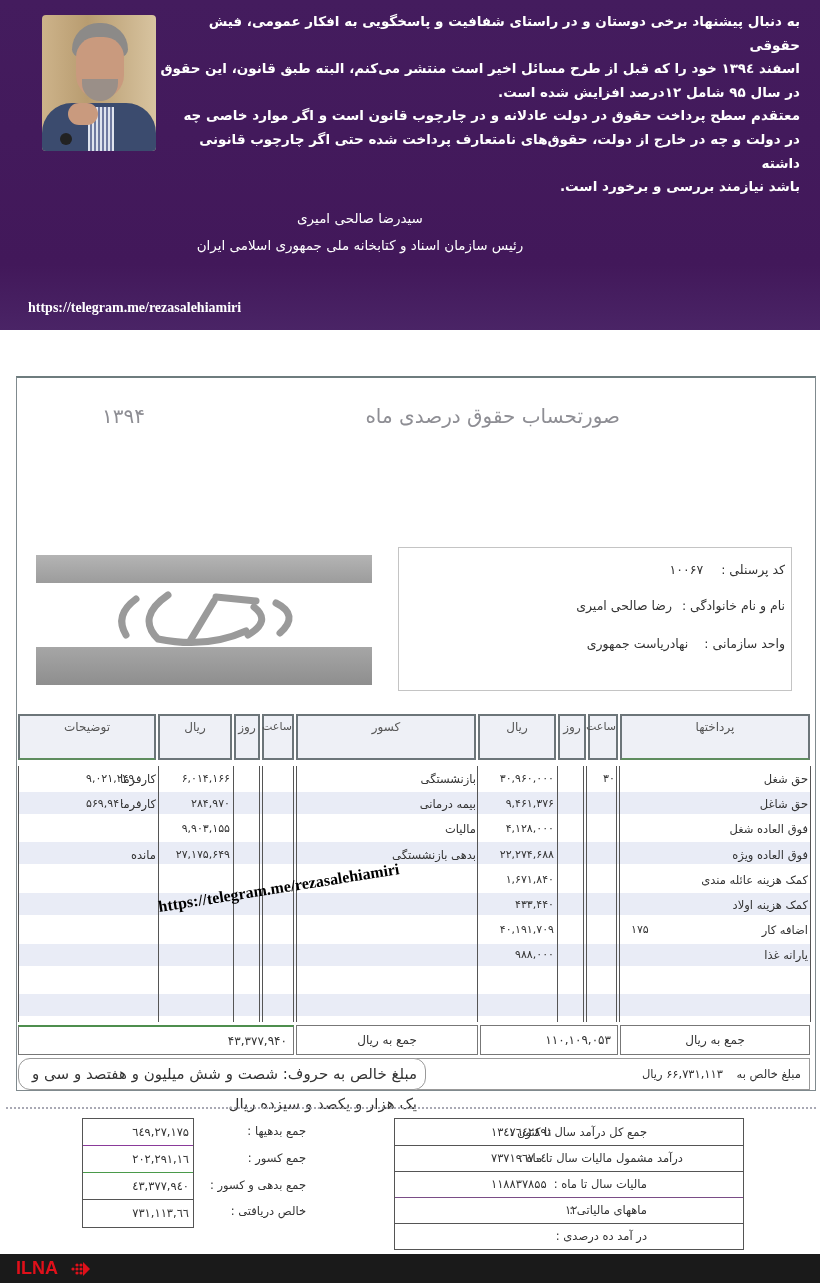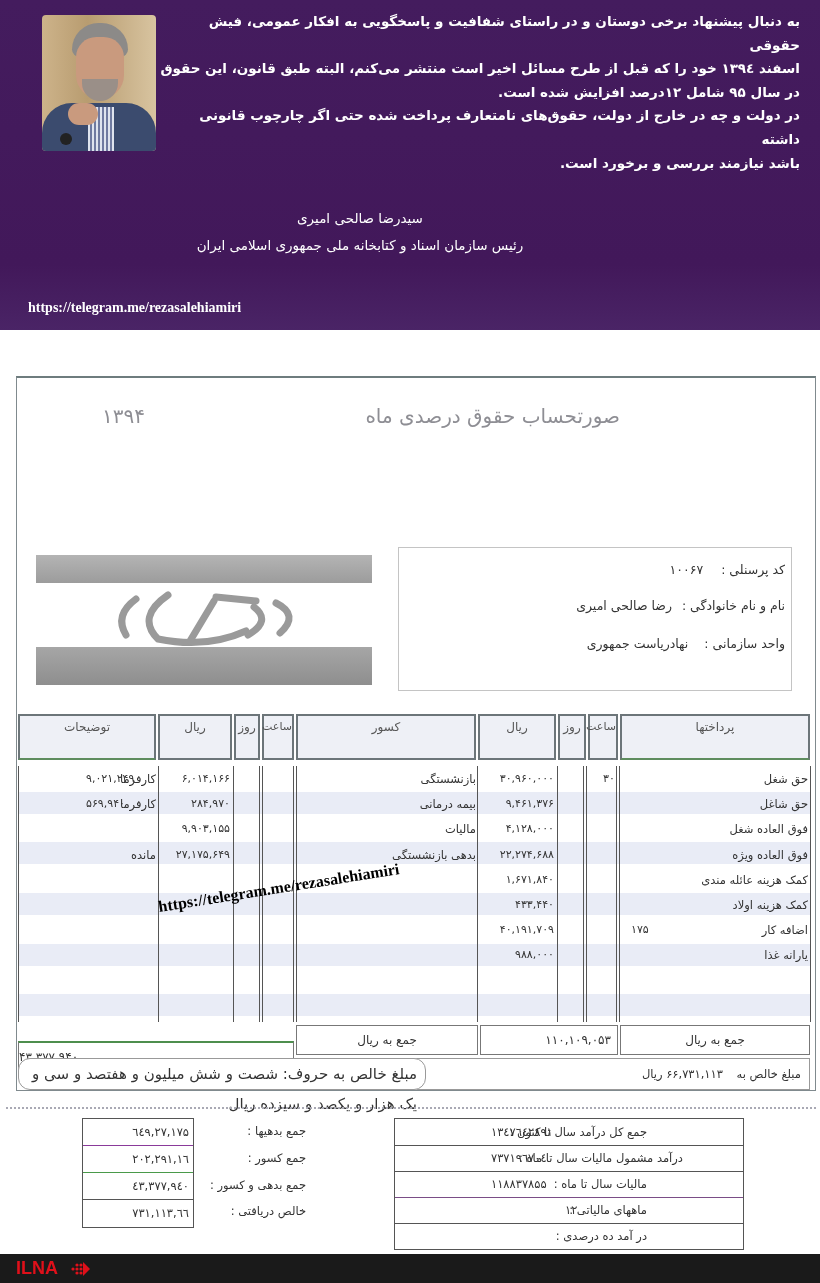--- a/index.html
+++ b/index.html
@@ -129,20 +129,21 @@
       <div class="beard"></div>
     <div class="suit"></div>
       <div class="shirt"></div>
       <div class="hand"></div>
       <div class="mic"></div>
   </div>
   <div class="banner-text">
     <div>به دنبال پیشنهاد برخی دوستان و در راستای شفافیت و پاسخگویی به افکار عمومی، فیش حقوقی</div>
     <div>اسفند ۱۳۹٤ خود را که  قبل از طرح مسائل اخیر است منتشر می‌کنم، البته طبق قانون، این حقوق</div>
     <div>در سال ۹۵ شامل ۱۲درصد افزایش شده است.</div>
+    <div>معتقدم سطح پرداخت حقوق در دولت  عادلانه و در چارچوب قانون است و اگر موارد خاصی چه</div>
     <div>در دولت و چه در خارج  از دولت، حقوق‌های نامتعارف پرداخت شده حتی اگر چارچوب قانونی داشته</div>
     <div>باشد نیازمند بررسی و برخورد است.</div>
   </div>
   <div class="signature">
     <div>سیدرضا صالحی امیری</div>
     <div>رئیس سازمان اسناد و کتابخانه ملی جمهوری اسلامی ایران</div>
   </div>
   <div class="banner-url">https://telegram.me/rezasalehiamiri</div>
 </div>
 
@@ -240,21 +241,21 @@
 
 <div class="cell" style="right:664px; top:772px;">کارفرما</div>
 <div class="cell" style="right:664px; top:797px;">کارفرما</div>
 <div class="cell" style="right:664px; top:848px;">مانده</div>
 <div class="cell num" style="left:46px; top:772px;">۹,۰۲۱,۲۴۹</div>
 <div class="cell num" style="left:46px; top:797px;">۵۶۹,۹۴۰</div>
 
 <div class="total-box" style="left:620px; top:1025px; width:190px;">جمع به ریال</div>
 <div class="total-box" style="left:480px; top:1025px; width:138px; text-align:right; padding-right:6px;">۱۱۰,۱۰۹,۰۵۳</div>
 <div class="total-box" style="left:296px; top:1025px; width:182px;">جمع به ریال</div>
-<div class="total-box green-top" style="left:18px; top:1025px; width:276px; text-align:left; padding-right:6px;margin-top:16px;">۴۳,۳۷۷,۹۴۰</div>
+<div class="total-box green-top" style="left:18px; top:1025px; width:276px; text-align:right; padding-right:6px;">۴۳,۳۷۷,۹۴۰</div>
 
 <div class="net-box" style="left:372px; top:1058px; width:438px;">
   <span>مبلغ خالص به</span>
   <span style="margin-right:10px;">۶۶,۷۳۱,۱۱۳ ریال</span>
 </div>
 <div class="net-box" style="left:18px; top:1058px; width:408px; font-size:15px;border-radius:12px;">مبلغ خالص به حروف: شصت و شش میلیون  و هفتصد و سی و یک هزار  و یکصد و سیزده ریال</div>
 
 <div class="watermark">https://telegram.me/rezasalehiamiri</div>
 
 <div class="dotted-sep"></div>

